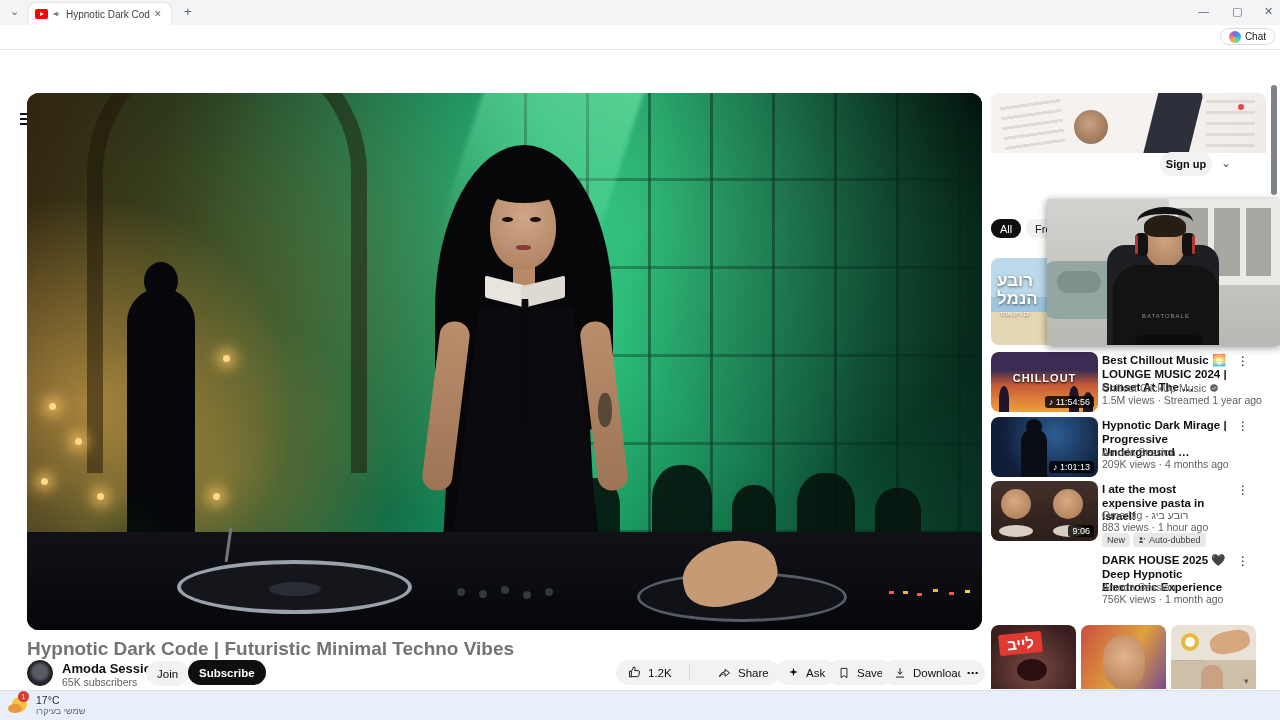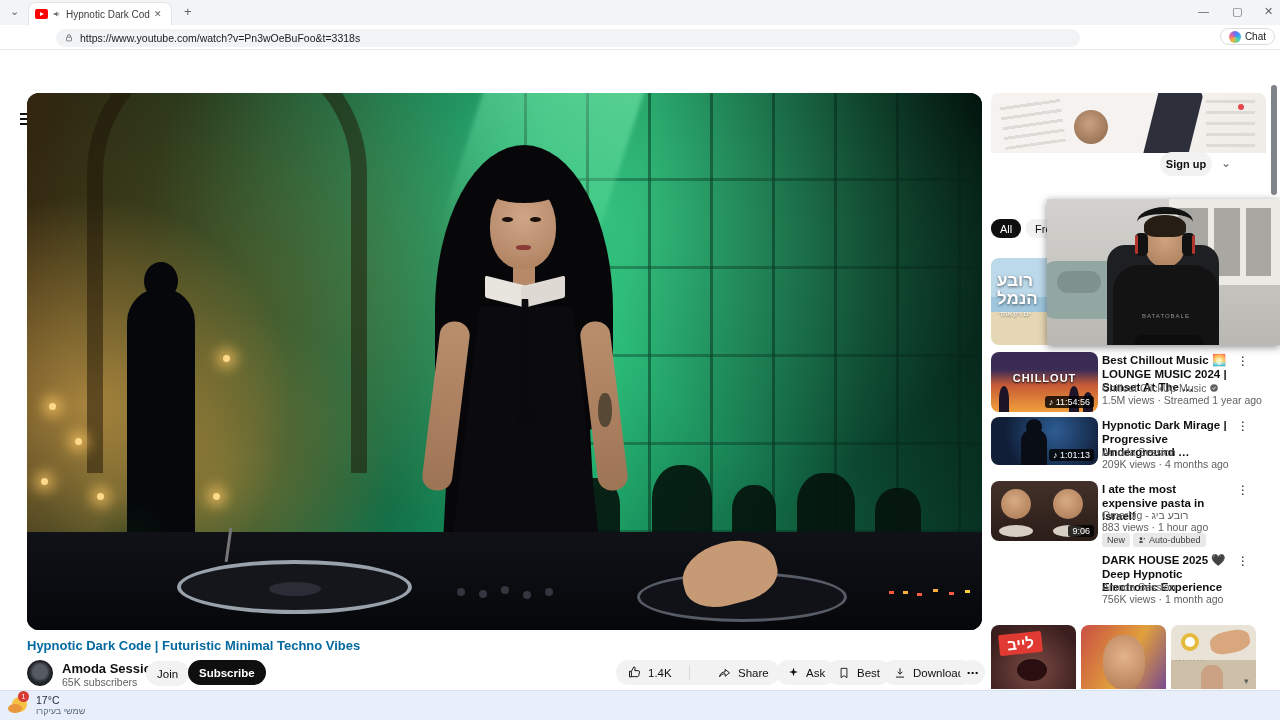--- a/index.html
+++ b/index.html
@@ -82,21 +82,21 @@
   
   #deck{position:absolute;left:0;bottom:0;width:100%;height:98px;background:linear-gradient(#101218,#06070a);}
   #tt1{position:absolute;left:150px;bottom:16px;width:235px;height:54px;border-radius:50%;background:#14161c;border:4px solid #99a1ab;}
   #tt1:after{content:"";position:absolute;left:88px;top:18px;width:52px;height:14px;border-radius:50%;background:#2a2d35;}
   #tt2{position:absolute;left:610px;bottom:8px;width:210px;height:50px;border-radius:50%;background:#101217;border:3px solid #565c66;}
   #hand{position:absolute;left:655px;bottom:26px;width:95px;height:62px;background:#c59a74;border-radius:50% 50% 40% 40%;transform:rotate(-14deg);}
   #knobs{position:absolute;left:430px;bottom:34px;width:8px;height:8px;border-radius:50%;background:#32363e;box-shadow:22px 2px 0 #32363e,44px -2px 0 #32363e,66px 3px 0 #32363e,88px 0 0 #32363e;}
   #leds{position:absolute;left:862px;bottom:36px;width:5px;height:3px;background:#ff5a3c;box-shadow:14px 0 0 #ffb03c,28px 2px 0 #ff5a3c,44px -2px 0 #ffb03c,60px 1px 0 #ff5a3c,76px -1px 0 #ffd03c;}
   #rod{position:absolute;left:200px;bottom:68px;width:3px;height:34px;background:#777;transform:rotate(8deg);}
   
-  #vtitle{position:absolute;left:27px;top:638px;font-size:13px;font-weight:bold;color:#0369a1;}
+  #vtitle{position:absolute;left:27px;top:638px;font-size:19px;font-weight:bold;color:#737373;}
   #chavatar{position:absolute;left:27px;top:660px;width:26px;height:26px;border-radius:50%;background:radial-gradient(circle at 50% 45%,#565b63 0 38%,#23262b 60%);border:1px solid #111;}
   #chname{position:absolute;left:62px;top:661px;font-size:13px;font-weight:bold;color:#0f0f0f;}
   #chsubs{position:absolute;left:62px;top:676px;font-size:10.5px;color:#606060;}
   .pill{position:absolute;height:25px;border-radius:13px;background:#f2f2f2;display:flex;align-items:center;gap:6px;padding:0 11px;font-size:11.5px;color:#0f0f0f;}
   #subscribe{background:#0f0f0f;color:#fff;font-weight:bold;}
   .pill svg{flex:none;}
   #likepill{padding:0;}
   #likepill .seg{display:flex;align-items:center;gap:6px;padding:0 11px;height:100%;}
   #likepill .div{width:1px;height:15px;background:#d9d9d9;}
   #morebtn{width:25px;justify-content:center;padding:0;font-weight:bold;}
@@ -126,21 +126,21 @@
   .vmeta{position:absolute;left:1102px;font-size:10.5px;color:#606060;}
   .kebab{position:absolute;left:1236px;width:14px;text-align:center;font-size:12px;color:#0f0f0f;}
   .badge{position:absolute;background:#e8e8e8;color:#3c3c3c;font-size:9px;padding:2px 5px;border-radius:3px;display:flex;align-items:center;gap:3px;}
   
   #th1{top:258px;height:87px;background:linear-gradient(#bcd9ea 0 45%,#9fc6dd 45% 62%,#e6d7b4 62%);}
   #th1 .heb{position:absolute;left:6px;top:14px;font-size:17px;font-weight:bold;color:#fff;text-shadow:0 1px 3px rgba(0,0,0,.6);line-height:18px;}
   #th1 .sub{position:absolute;left:8px;top:52px;font-size:7px;color:#fff;text-shadow:0 1px 2px rgba(0,0,0,.6);}
   #th2{top:352px;height:60px;background:linear-gradient(#3a2c55 0 30%,#c65a36 55%,#f0a03c);}
   #th2 .palm{position:absolute;width:10px;height:26px;background:#1d1428;border-radius:50% 50% 0 0;bottom:0;}
   #th2 .cap{position:absolute;left:0;right:0;top:20px;text-align:center;font-size:11px;font-weight:bold;color:#fff;letter-spacing:1px;text-shadow:0 1px 2px #000;}
-  #th3{top:417px;height:48px;background:radial-gradient(circle at 60% 30%,#2d5d93,#101e38 70%);}
+  #th3{top:417px;height:60px;background:radial-gradient(circle at 60% 30%,#2d5d93,#101e38 70%);}
   #th3 .girl{position:absolute;left:30px;top:12px;width:26px;height:48px;background:#090d16;border-radius:12px 12px 0 0;}
   #th3 .girl:before{content:"";position:absolute;left:5px;top:-10px;width:16px;height:16px;background:#090d16;border-radius:50%;}
   #th4{top:481px;height:60px;background:linear-gradient(#43302a,#2b1d18);}
   #th4 .guy{position:absolute;top:8px;width:30px;height:30px;border-radius:50%;background:radial-gradient(circle at 45% 40%,#d8ab85,#a5744f);}
   #th4 .plate{position:absolute;bottom:4px;width:34px;height:12px;border-radius:50%;background:#d8cfc4;}
   #th5{top:552px;height:60px;background:radial-gradient(circle at 55% 35%,#2fbf7a,#0b3e28 75%);}
   #th5 .dj{position:absolute;left:26px;top:10px;width:22px;height:50px;background:#05130c;border-radius:10px 10px 0 0;}
   #th5 .dj:before{content:"";position:absolute;left:4px;top:-8px;width:14px;height:14px;background:#05130c;border-radius:50%;}
   .short{position:absolute;top:625px;width:85px;height:64px;border-radius:8px 8px 0 0;overflow:hidden;}
   #sh1{left:991px;background:radial-gradient(circle at 50% 70%,#7c4a44,#3a1f1e 80%);}
@@ -230,27 +230,20 @@
     </div>
     <span class="gico abs" style="left:184px;top:5px;font-size:13px;">+</span>
     <span class="winbtn" style="left:1198px;">—</span>
     <span class="winbtn" style="left:1232px;">▢</span>
     <span class="winbtn" style="left:1264px;">✕</span>
   </div>
 
   <div id="toolbar">
     <span class="tbicon" style="left:12px;color:#9aa0a6;">←</span>
     <span class="tbicon" style="left:35px;">↻</span>
-    <div id="urlpill">
-      <svg width="10" height="10" viewBox="0 0 24 24">
-          <rect x="6" y="10" width="12" height="9" rx="1.5" fill="none" stroke="#5f6368" stroke-width="1.8"></rect>
-          <path d="M8.5 10V7.5a3.5 3.5 0 0 1 7 0V10" fill="none" stroke="#5f6368" stroke-width="1.8"></path>
-        </svg>
-      <span>https://www.youtube.com/watch?v=Pn3wOeBuFoo&amp;t=3318s</span>
-    </div>
     <span class="tbicon" style="left:1090px;">◔</span>
     <span class="tbicon" style="left:1110px;">⊞</span>
     <span class="tbicon" style="left:1131px;">☆</span>
     <span class="tbicon" style="left:1157px;">♫</span>
     <span class="tbicon" style="left:1180px;">⚐</span>
     <span class="avatar-sm" style="left:1198px;">
         <span class="reddot"></span>
       </span>
     <span class="tbicon" style="left:1220px;">⋯</span>
     <div id="chatpill">
@@ -350,21 +343,21 @@
   <div id="chname">Amoda Session</div>
   <div id="chsubs">65K subscribers</div>
   <div class="pill" style="left:146px;top:661px;">Join</div>
   <div class="pill" id="subscribe" style="left:188px;top:660px;">Subscribe</div>
 
   <div class="pill" id="likepill" style="left:616px;top:660px;">
     <span class="seg">
       <svg width="15" height="15" viewBox="0 0 24 24">
           <path d="M7 10v9H4v-9h3zm0 0l4-7c1 0 2 .8 2 2l-.6 4H18a2 2 0 0 1 2 2l-1.2 6a2 2 0 0 1-2 1.6H7" fill="none" stroke="#0f0f0f" stroke-width="1.5"></path>
         </svg>
-      <span>1.4K</span>
+      <span>1.2K</span>
     </span>
     <span class="div"></span>
     <span class="seg">
       <svg width="15" height="15" viewBox="0 0 24 24" style="transform:rotate(180deg)">
           <path d="M7 10v9H4v-9h3zm0 0l4-7c1 0 2 .8 2 2l-.6 4H18a2 2 0 0 1 2 2l-1.2 6a2 2 0 0 1-2 1.6H7" fill="none" stroke="#0f0f0f" stroke-width="1.5"></path>
         </svg>
     </span>
   </div>
   <div class="pill" style="left:706px;top:660px;">
     <svg width="15" height="15" viewBox="0 0 24 24">
@@ -375,21 +368,21 @@
   <div class="pill" style="left:776px;top:660px;">
     <svg width="13" height="13" viewBox="0 0 24 24">
         <path d="M12 3l2 6 6 2-6 2-2 6-2-6-6-2 6-2z" fill="#0f0f0f"></path>
       </svg>
     <span>Ask</span>
   </div>
   <div class="pill" style="left:826px;top:660px;">
     <svg width="14" height="14" viewBox="0 0 24 24">
         <path d="M7 4h10v16l-5-3.5L7 20z" fill="none" stroke="#0f0f0f" stroke-width="1.5"></path>
       </svg>
-    <span>Best</span>
+    <span>Save</span>
   </div>
   <div class="pill" style="left:882px;top:660px;">
     <svg width="14" height="14" viewBox="0 0 24 24">
         <path d="M12 4v10m0 0l-4-4m4 4l4-4" fill="none" stroke="#0f0f0f" stroke-width="1.6"></path>
         <line x1="5" y1="19" x2="19" y2="19" stroke="#0f0f0f" stroke-width="1.6"></line>
       </svg>
     <span>Download</span>
   </div>
   <div class="pill" id="morebtn" style="left:960px;top:660px;">⋯</div>
 

